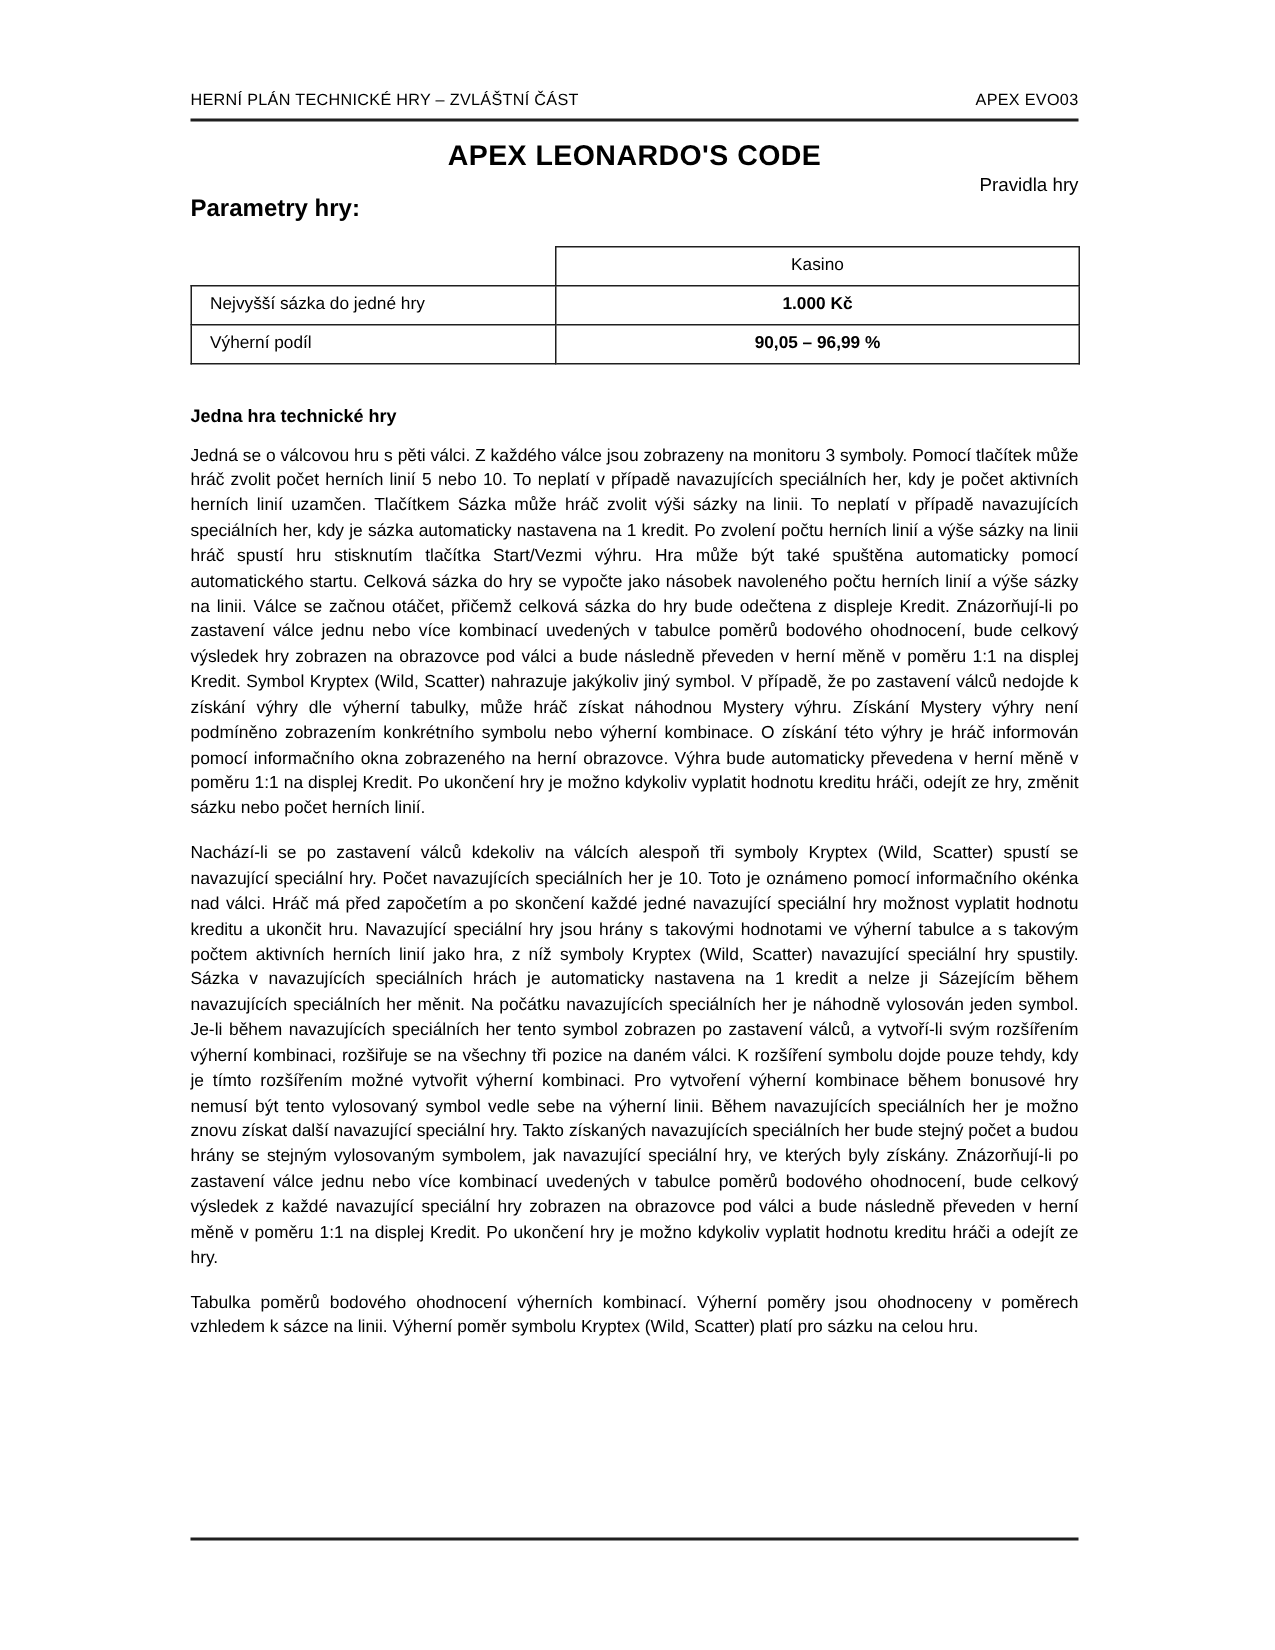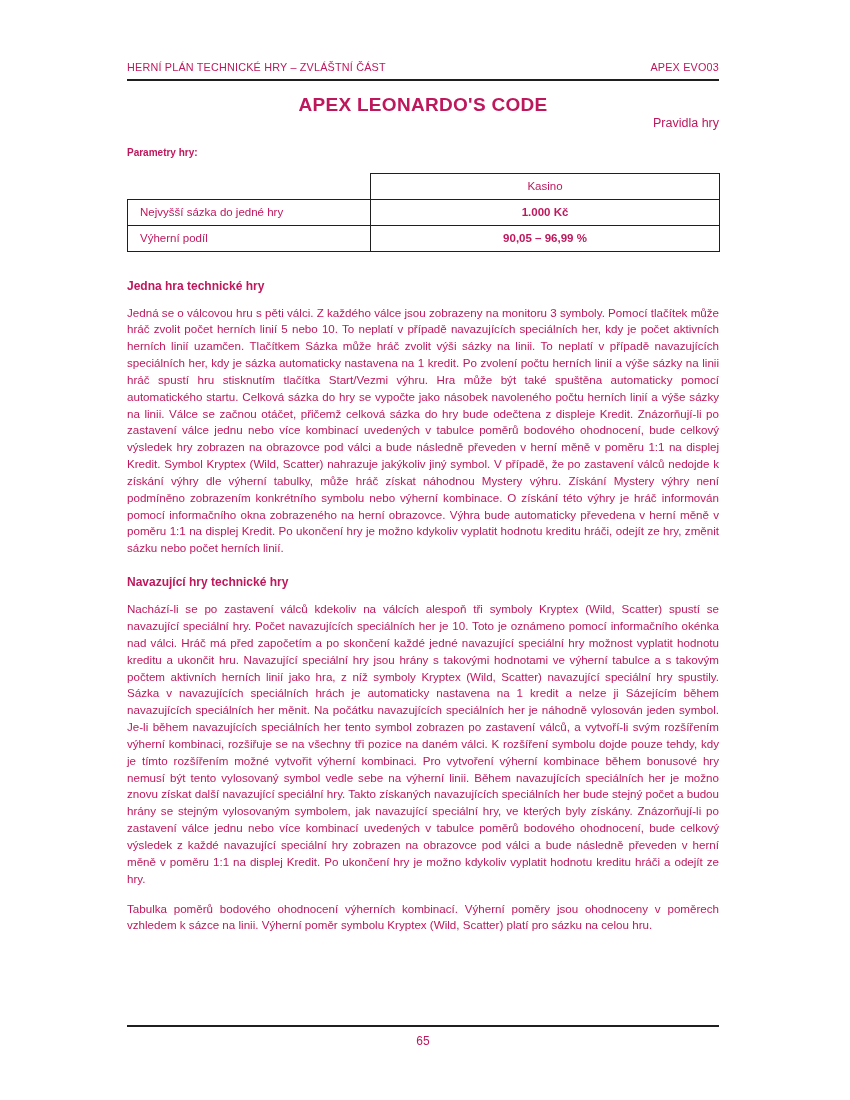--- a/index.html
+++ b/index.html
@@ -1,21 +1,21 @@
 <!DOCTYPE html>
 <html lang="cs"><head>
 <meta charset="utf-8">
 <style>
   html, body { margin:0; padding:0; background:#ffffff; }
   .page {
     position:relative;
     width:850px; height:1100px;
     background:#ffffff;
     font-family:"Liberation Sans", sans-serif;
-    color:#be185d;
+    color:#000000;
     overflow:hidden;
   }
   .content {
     position:absolute;
     left:127px; top:0;
     width:592px;
   }
   .doc-header {
     padding-top:61px;
     display:flex;
@@ -37,22 +37,22 @@
     font-weight:bold;
     letter-spacing:0.3px;
   }
   .doc-subtitle {
     margin-top:0;
     text-align:right;
     font-size:12.5px;
     font-weight:normal;
   }
   .params-label {
-    margin-top:17px;
-    font-size:10px;
+    margin-top:1px;
+    font-size:16px;
     font-weight:bold;
   }
   table.params {
     margin-top:15px;
     width:100%;
     border-collapse:collapse;
     font-size:11.5px;
     table-layout:fixed;
     padding-left:36px;
   }
@@ -134,23 +134,21 @@
         <tr>
           <td class="row-label">Výherní podíl</td>
           <td class="row-value">90,05 – 96,99 %</td>
         </tr>
       </tbody>
     </table>
 
     <h3 class="section-heading">Jedna hra technické hry</h3>
     <p class="body-par">Jedná se o válcovou hru s pěti válci. Z každého válce jsou zobrazeny na monitoru 3 symboly. Pomocí tlačítek může hráč zvolit počet herních linií 5 nebo 10. To neplatí v případě navazujících speciálních her, kdy je počet aktivních herních linií uzamčen. Tlačítkem Sázka může hráč zvolit výši sázky na linii. To neplatí v případě navazujících speciálních her, kdy je sázka automaticky nastavena na 1 kredit. Po zvolení počtu herních linií a výše sázky na linii hráč spustí hru stisknutím tlačítka Start/Vezmi výhru. Hra může být také spuštěna automaticky pomocí automatického startu. Celková sázka do hry se vypočte jako násobek navoleného počtu herních linií a výše sázky na linii. Válce se začnou otáčet, přičemž celková sázka do hry bude odečtena z displeje Kredit. Znázorňují-li po zastavení válce jednu nebo více kombinací uvedených v tabulce poměrů bodového ohodnocení, bude celkový výsledek hry zobrazen na obrazovce pod válci a bude následně převeden v herní měně v poměru 1:1 na displej Kredit. Symbol Kryptex (Wild, Scatter) nahrazuje jakýkoliv jiný symbol. V případě, že po zastavení válců nedojde k získání výhry dle výherní tabulky, může hráč získat náhodnou Mystery výhru. Získání Mystery výhry není podmíněno zobrazením konkrétního symbolu nebo výherní kombinace. O získání této výhry je hráč informován pomocí informačního okna zobrazeného na herní obrazovce. Výhra bude automaticky převedena v herní měně v poměru 1:1 na displej Kredit. Po ukončení hry je možno kdykoliv vyplatit hodnotu kreditu hráči, odejít ze hry, změnit sázku nebo počet herních linií.</p>
 
-    <h3 class="section-heading second">Navazující hry technické hry</h3>
     <p class="body-par">Nachází-li se po zastavení válců kdekoliv na válcích alespoň tři symboly Kryptex (Wild, Scatter) spustí se navazující speciální hry. Počet navazujících speciálních her je 10. Toto je oznámeno pomocí informačního okénka nad válci. Hráč má před započetím a po skončení každé jedné navazující speciální hry možnost vyplatit hodnotu kreditu a ukončit hru. Navazující speciální hry jsou hrány s takovými hodnotami ve výherní tabulce a s takovým počtem aktivních herních linií jako hra, z níž symboly Kryptex (Wild, Scatter) navazující speciální hry spustily. Sázka v navazujících speciálních hrách je automaticky nastavena na 1 kredit a nelze ji Sázejícím během navazujících speciálních her měnit. Na počátku navazujících speciálních her je náhodně vylosován jeden symbol. Je-li během navazujících speciálních her tento symbol zobrazen po zastavení válců, a vytvoří-li svým rozšířením výherní kombinaci, rozšiřuje se na všechny tři pozice na daném válci. K rozšíření symbolu dojde pouze tehdy, kdy je tímto rozšířením možné vytvořit výherní kombinaci. Pro vytvoření výherní kombinace během bonusové hry nemusí být tento vylosovaný symbol vedle sebe na výherní linii. Během navazujících speciálních her je možno znovu získat další navazující speciální hry. Takto získaných navazujících speciálních her bude stejný počet a budou hrány se stejným vylosovaným symbolem, jak navazující speciální hry, ve kterých byly získány. Znázorňují-li po zastavení válce jednu nebo více kombinací uvedených v tabulce poměrů bodového ohodnocení, bude celkový výsledek z každé navazující speciální hry zobrazen na obrazovce pod válci a bude následně převeden v herní měně v poměru 1:1 na displej Kredit. Po ukončení hry je možno kdykoliv vyplatit hodnotu kreditu hráči a odejít ze hry.</p>
     <p class="body-par">Tabulka poměrů bodového ohodnocení výherních kombinací. Výherní poměry jsou ohodnoceny v poměrech vzhledem k sázce na linii. Výherní poměr symbolu Kryptex (Wild, Scatter) platí pro sázku na celou hru.</p>
 
   </div>
 
   <div class="doc-footer">
     <hr class="footer-rule">
-    <div class="page-number">65</div>
   </div>
 </div>
 
 </body></html>

